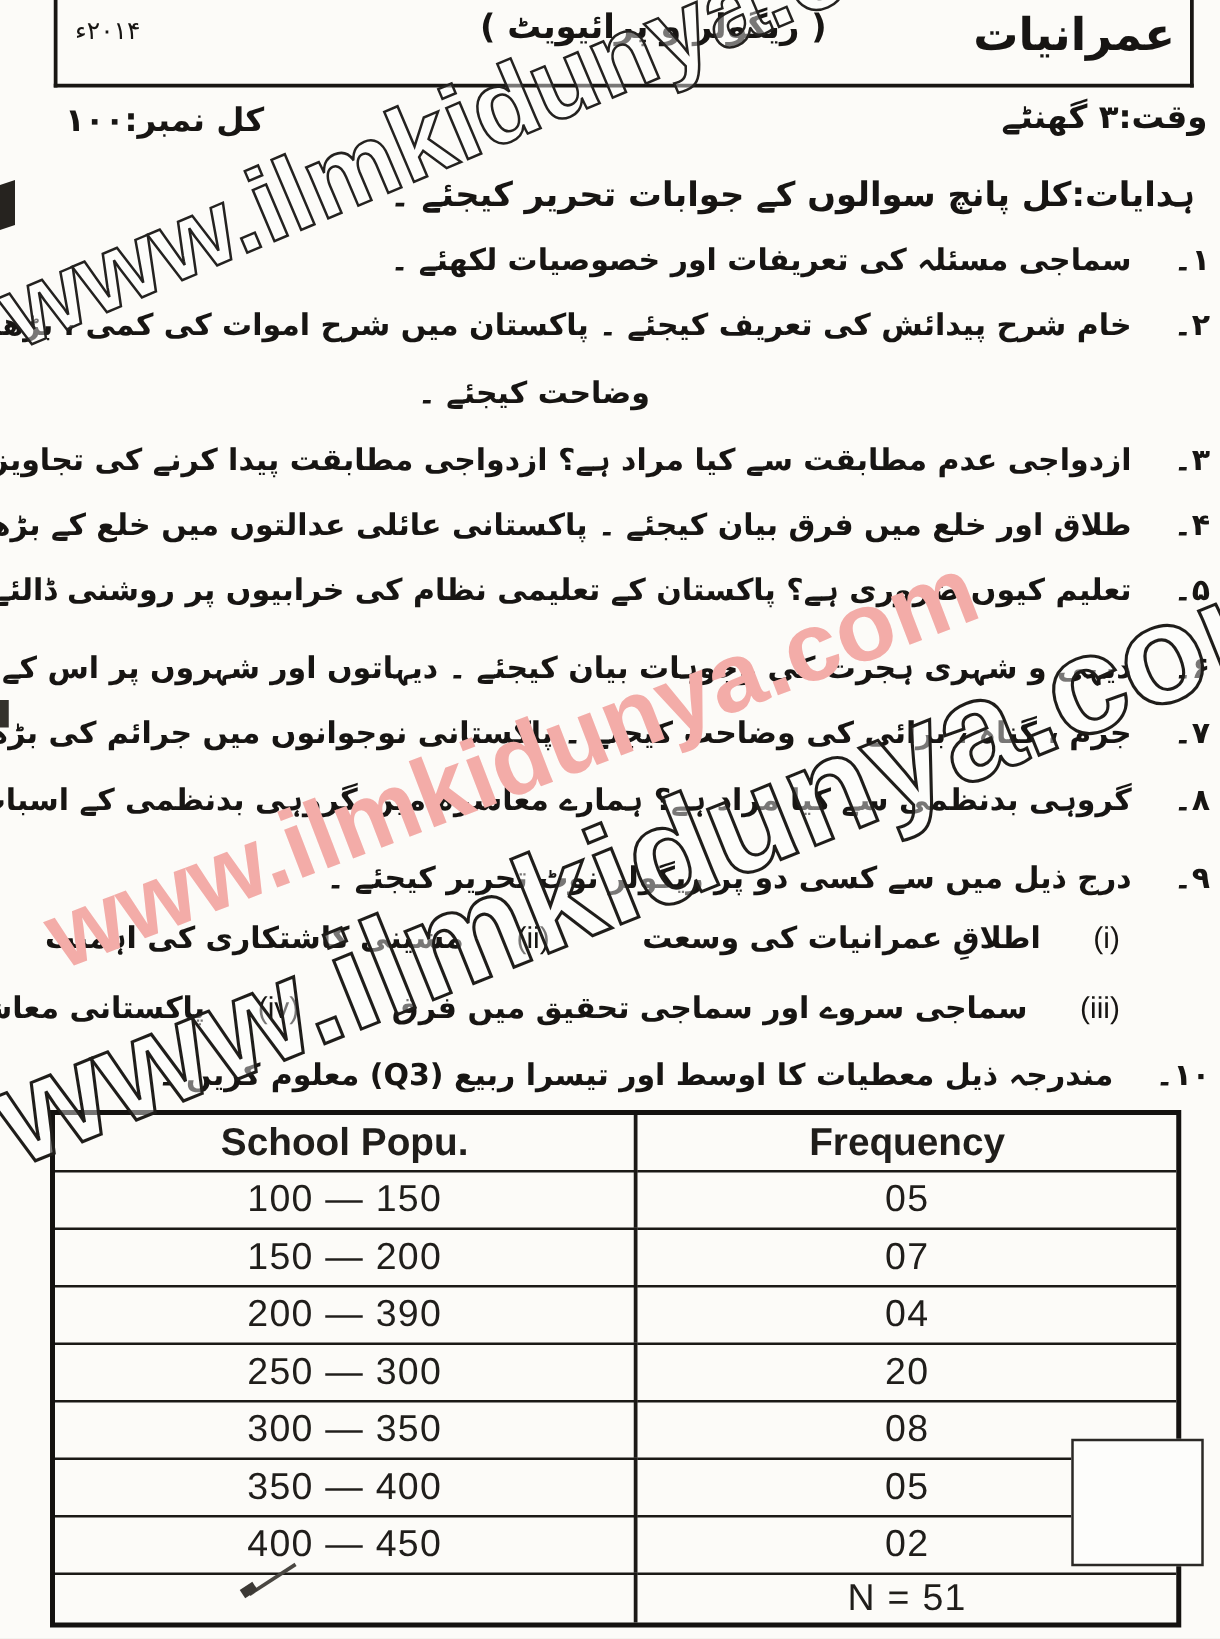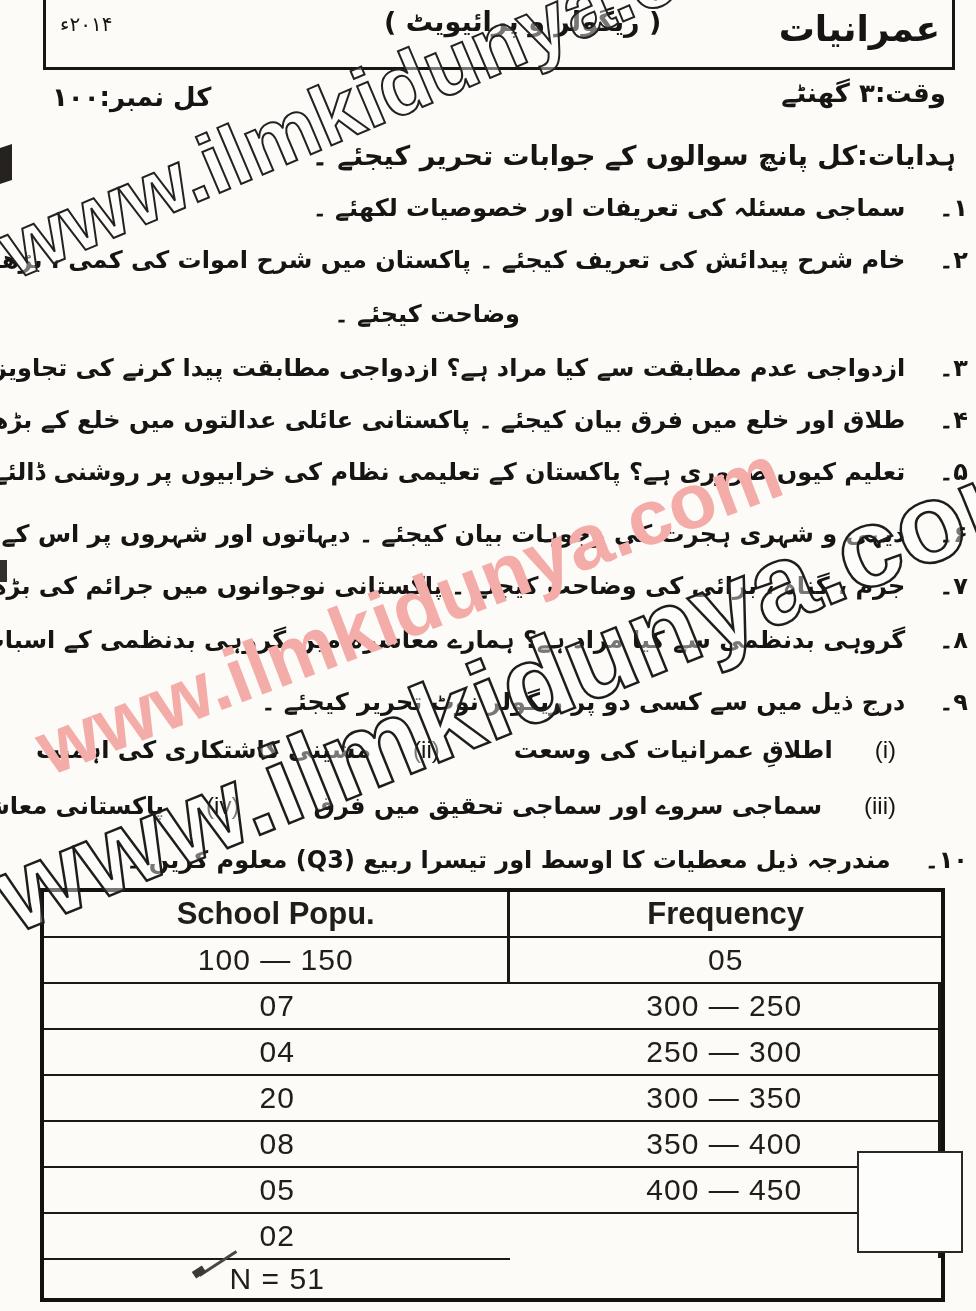--- a/index.html
+++ b/index.html
@@ -11,21 +11,21 @@
   }
   
   .header-box {
     position:absolute; left:43px; top:0; width:912px; height:70px;
     border:3px solid #181613; border-top:none;
   }
   .year   { position:absolute; left:14px;  top:12px; font-size:20px; font-weight:normal; direction:rtl; }
   .session{ position:absolute; left:338px; top:6px;  font-size:27px; font-weight:bold; direction:rtl; }
   .subject{ position:absolute; right:12px; top:8px;  font-size:36px; font-weight:bold; direction:rtl; }
   .marks  { position:absolute; left:52px;  top:82px; font-size:26px; font-weight:bold; direction:rtl; }
-  .time   { position:absolute; right:30px; top:78px; font-size:26px; font-weight:bold; direction:rtl; }
+  .time   { position:absolute; right:10px; top:78px; font-size:26px; font-weight:bold; direction:rtl; }
   .instructions { position:absolute; right:20px; top:140px; font-size:27px; font-weight:bold;
                   direction:rtl; white-space:nowrap;text-align:center; }
   
   .q { position:absolute; right:8px; direction:rtl; text-align:right;
        white-space:nowrap; font-size:24px; font-weight:bold; line-height:1.35; }
   .qnum  { display:inline-block; margin-left:34px; font-size:24px; }
   .qcont { position:absolute; right:456px; direction:rtl; white-space:nowrap;
            font-size:24px; font-weight:bold; }
   .optrow { position:absolute; right:80px; display:flex; direction:rtl;
             align-items:baseline; white-space:nowrap; }
@@ -126,22 +126,23 @@
   <div class="q" style="top:844px">
     <span class="qnum">۱۰۔</span><span>مندرجہ ذیل معطیات کا اوسط اور تیسرا ربیع (Q3) معلوم کریں ۔</span>
   </div>
 
   <div class="dtable">
     <div class="cell c1 r0 thead">School Popu.</div>
     <div class="cell r0 thead">Frequency</div>
 
     <div class="cell c1">100 — 150</div>
     <div class="cell">05</div>
+    <div class="cell c1">150 — 200</div>
     <div class="cell">07</div>
-    <div class="cell c1">300 — 250</div>
+    <div class="cell c1">200 — 390</div>
     <div class="cell">04</div>
     <div class="cell c1">250 — 300</div>
     <div class="cell">20</div>
     <div class="cell c1">300 — 350</div>
     <div class="cell">08</div>
     <div class="cell c1">350 — 400</div>
     <div class="cell">05</div>
     <div class="cell c1">400 — 450</div>
     <div class="cell">02</div>
 

